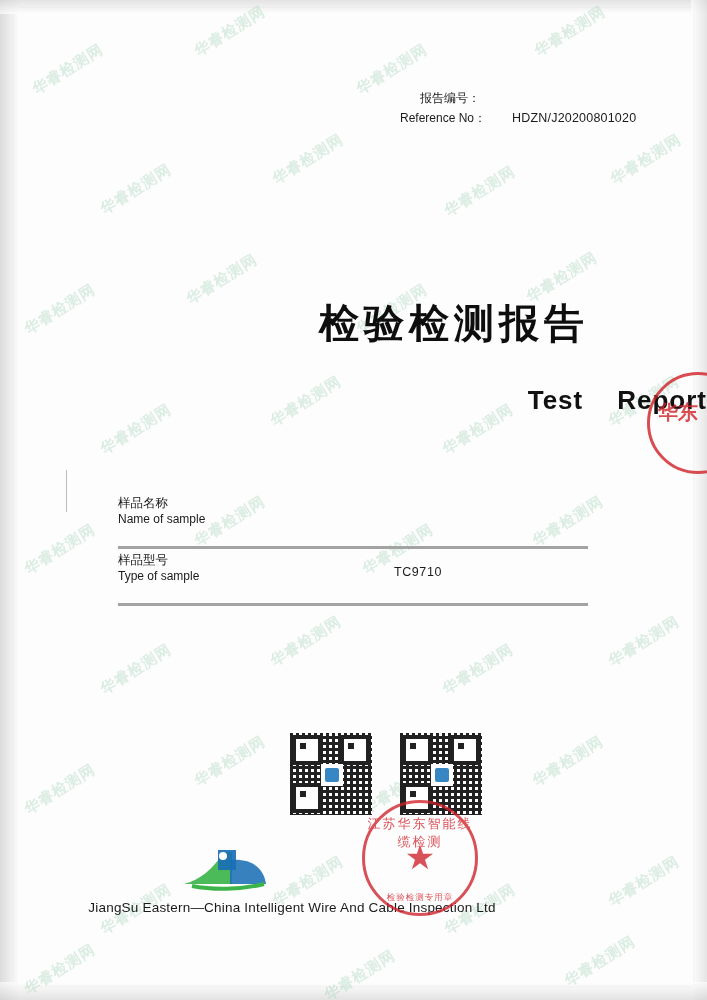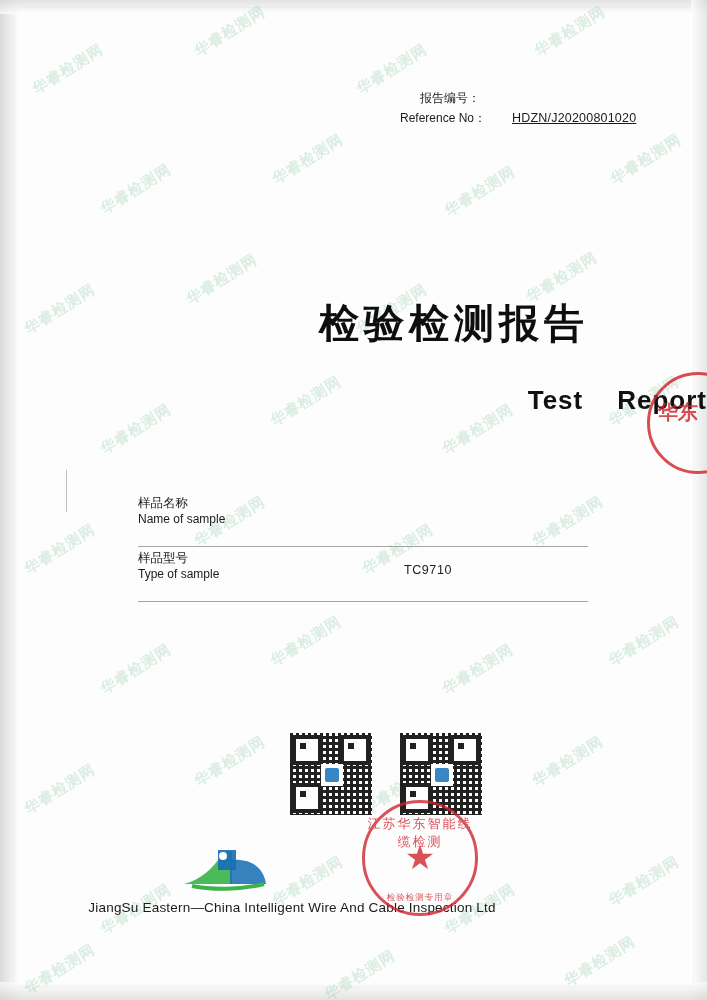--- a/index.html
+++ b/index.html
@@ -86,21 +86,21 @@
     position: absolute;
     left: 400px;
     top: 88px;
     font-size: 12.5px;
     color: #1b1b1b;
     line-height: 20px;
   }
   .ref-cn { font-family: "DejaVu Sans", sans-serif; font-size: 12.5px; margin-left: 20px; }
   .ref-row { display: flex; align-items: baseline; }
   .ref-label { width: 112px; font-size: 12px; }
-  .ref-value { font-size: 12.5px; letter-spacing: .2px; text-decoration: underline; }
+  .ref-value { font-size: 12.5px; letter-spacing: .2px; }
 
   
   .title-cn {
     position: absolute;
     left: 0; top: 296px;
     width: 589px;
     text-align: right;
     font-family: "DejaVu Serif", serif;
     font-size: 40px;
     font-weight: bold;
@@ -123,22 +123,21 @@
   
   .fields {
     position: absolute;
     left: 118px;
     top: 492px;
     width: 470px;
   }
   .field-row {
     position: relative;
     height: 54px;
-    border-bottom: 1px solid #a3a3a3;
-    margin-left: 20px;
+    border-bottom: 3px solid #a3a3a3;
   }
   .field-label {
     position: absolute;
     left: 0;
     top: 2px;
     line-height: 17px;
   }
   .field-label .cn {
     display: block;
     font-family: "DejaVu Sans", sans-serif;

